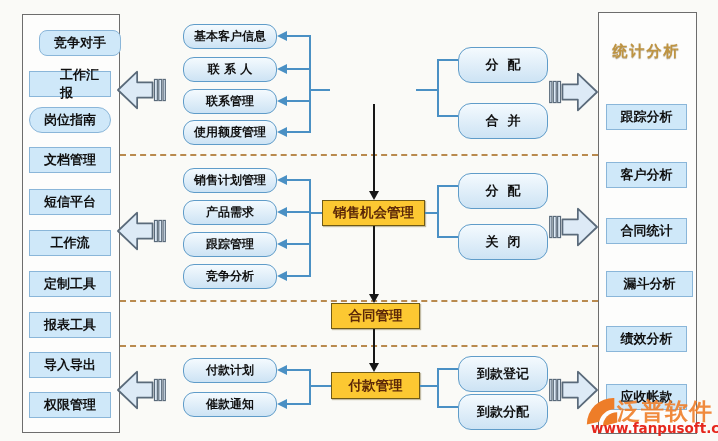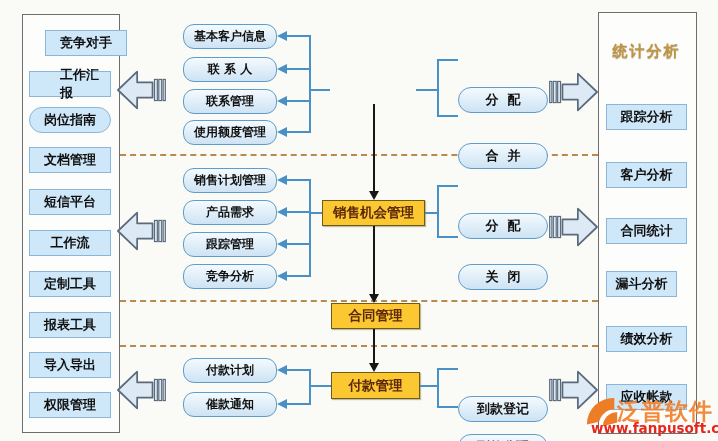--- a/index.html
+++ b/index.html
@@ -18,27 +18,26 @@
   }
   .rbox{
     position:absolute;left:183px;width:94px;height:25px;
     border:1.4px solid #5f9cc9;border-radius:11px;
     background:linear-gradient(180deg,#f4fafe 0%,#cde3f4 100%);
     display:flex;align-items:center;justify-content:center;
     font-size:12px;font-weight:700;color:#101010;box-sizing:border-box;
     white-space:nowrap;
   }
   .abox{
-    position:absolute;left:458px;width:90px;height:26px;
+    position:absolute;left:458px;width:90px;height:36px;
     border:1.4px solid #5f9cc9;border-radius:13px;
     background:linear-gradient(180deg,#f4fafe 0%,#cde3f4 100%);
     display:flex;align-items:center;justify-content:center;
     font-size:13px;font-weight:700;color:#101010;box-sizing:border-box;
     white-space:pre;
-    margin-top:40px;
   }
   .ybox{
     position:absolute;height:26px;
     background:#fcc832;border:1px solid #6f5a16;
     display:flex;align-items:center;justify-content:center;
     font-size:13.5px;font-weight:700;color:#5c2808;box-sizing:border-box;
     box-shadow:1px 1px 1px rgba(90,70,10,.35);white-space:nowrap;
   }
   .hl{position:absolute;height:2px;background:#4a90c4;}
   .vl{position:absolute;width:2px;background:#4a90c4;}
@@ -67,21 +66,21 @@
     font-size:13.5px;font-weight:700;color:#e5261c;z-index:9;white-space:nowrap;
   }
   .wm-logo{position:absolute;left:584px;top:396px;z-index:9;}
 </style>
 </head>
 <body>
 
 <div id="canvas">
 
   <div class="panel" style="left:22px;top:14px;width:96px;height:417px;"></div>
-  <div class="pbox" style="left:45px;top:30px;">竞争对手</div>
+  <div class="pbox" style="left:39px;top:30px;border-radius:8px;">竞争对手</div>
   <div class="pbox" style="left:29px;top:71px;padding-left:30px;">工作汇报</div>
   <div class="pbox" style="left:29px;top:107px;border-radius:13px;">岗位指南</div>
   <div class="pbox" style="left:29px;top:147px;">文档管理</div>
   <div class="pbox" style="left:29px;top:189px;">短信平台</div>
   <div class="pbox" style="left:29px;top:230px;">工作流</div>
   <div class="pbox" style="left:29px;top:271px;">定制工具</div>
   <div class="pbox" style="left:29px;top:312px;">报表工具</div>
   <div class="pbox" style="left:29px;top:352px;">导入导出</div>
   <div class="pbox" style="left:29px;top:392px;">权限管理</div>
 
@@ -214,21 +213,21 @@
   <div class="hl" style="left:437px;top:368px;width:21px;"></div>
   <div class="hl" style="left:437px;top:406px;width:21px;"></div>
   <div class="abox" style="top:356px;">到款登记</div>
   <div class="abox" style="top:394px;">到款分配</div>
 
   <div class="panel" style="left:598px;top:12px;width:97px;height:420px;"></div>
   <div class="rp-title">统计分析</div>
   <div class="pbox" style="left:606px;top:104px;width:81px;">跟踪分析</div>
   <div class="pbox" style="left:606px;top:162px;width:81px;">客户分析</div>
   <div class="pbox" style="left:606px;top:218px;width:81px;">合同统计</div>
-  <div class="pbox" style="left:606px;top:271px;width:71px;">漏斗分析</div>
+  <div class="pbox" style="left:606px;top:271px;width:87px;">漏斗分析</div>
   <div class="pbox" style="left:606px;top:326px;width:81px;">绩效分析</div>
   <div class="pbox" style="left:606px;top:384px;width:81px;">应收帐款</div>
 
   <div class="wm-logo">
     <svg viewBox="0 0 38 40" width="36" height="38">
       <path d="M32,2 A28,28 0 0 0 3,30 L16,27 A17,17 0 0 1 32,14 Z" fill="#ee7d28"></path>
       <path d="M35,17 A15,15 0 0 0 20,32 L35,28 Z" fill="#ee7d28"></path>
     </svg>
   </div>
   <div class="wm-brand">泛普软件</div>

